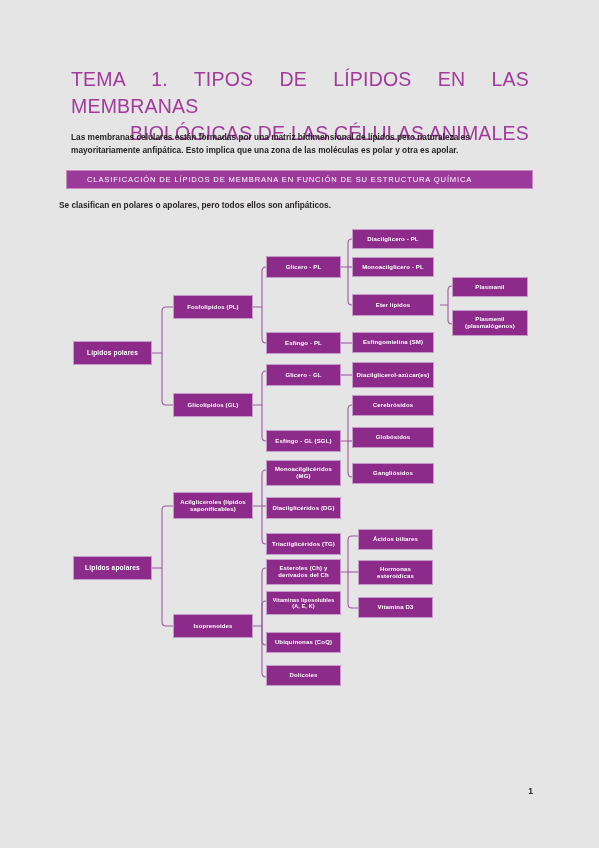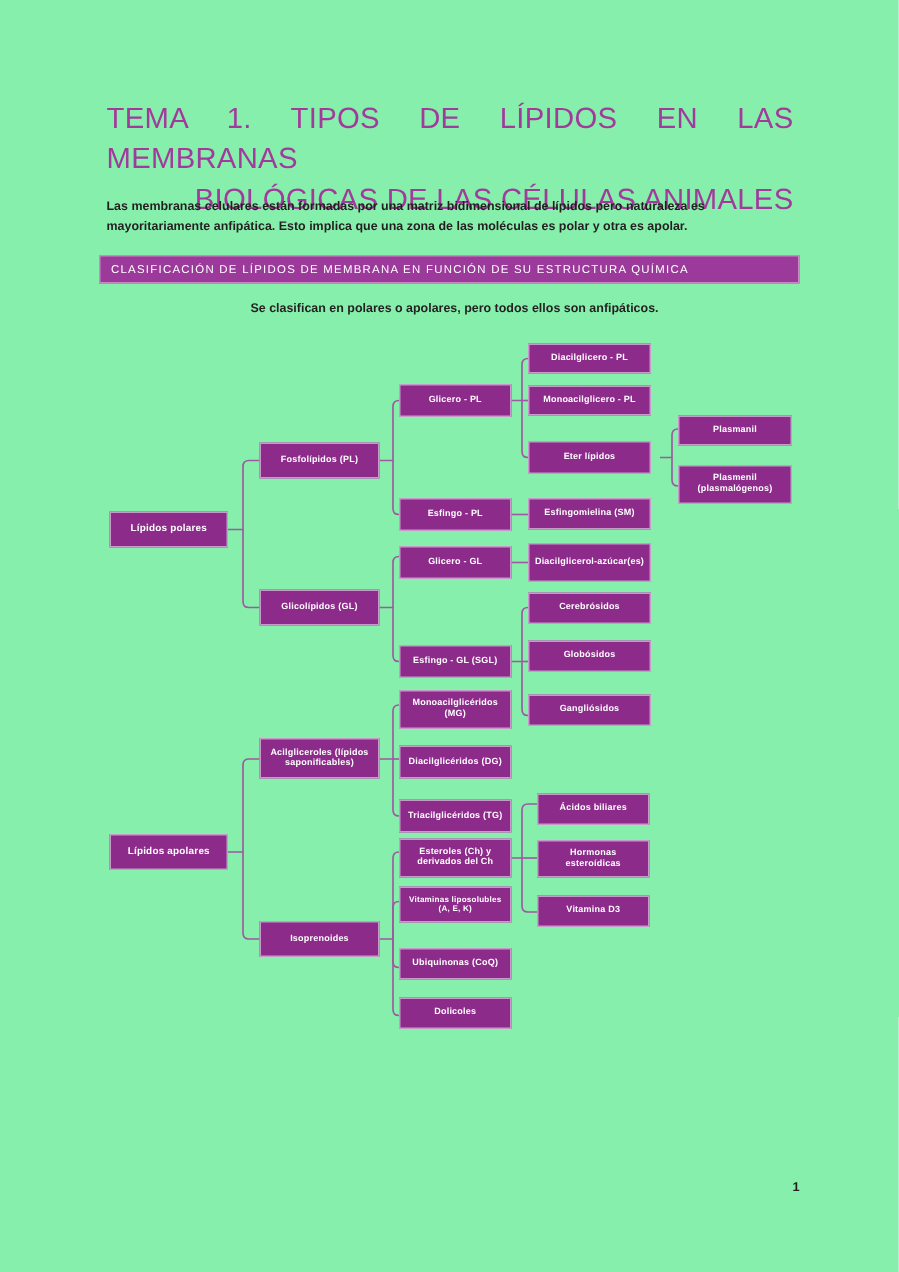--- a/index.html
+++ b/index.html
@@ -10,21 +10,21 @@
   body {
     width: 599px;
     height: 848px;
     position: relative;
     font-family: "Liberation Sans", sans-serif;
     overflow: hidden;
   }
   .page {
     position: absolute;
     inset: 0;
-    background: #86efac;
+    background: #e5e5e5;
   }
 
   
   .doc-title {
     position: absolute;
     left: 71px;
     top: 66px;
     width: 458px;
     font-size: 19.5px;
     line-height: 27px;
@@ -59,35 +59,34 @@
     background: #9c3a9c;
     border: 1px solid #c98ac4;
     box-sizing: border-box;
     display: flex;
     align-items: center;
   }
   .banner-text {
     color: #ffffff;
     font-size: 7.6px;
     letter-spacing: 0.85px;
-    padding-left: 7px;
+    padding-left: 20px;
     font-weight: 500;
     white-space: nowrap;
   }
 
   .subintro {
     position: absolute;
-    left: 74px;
+    left: 59px;
     top: 199px;
     width: 458px;
     font-size: 8.3px;
     line-height: 12.6px;
     font-weight: bold;
     color: #231f20;
-    text-align: center;
   }
 
   
   .diagram {
     position: absolute;
     left: 0;
     top: 0;
     width: 599px;
     height: 848px;
     pointer-events: none;

